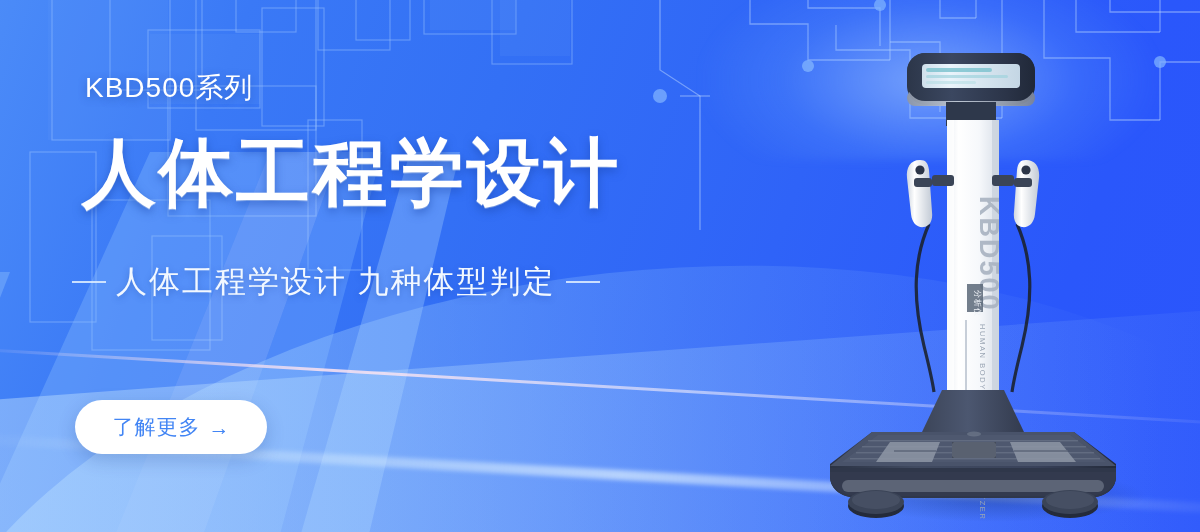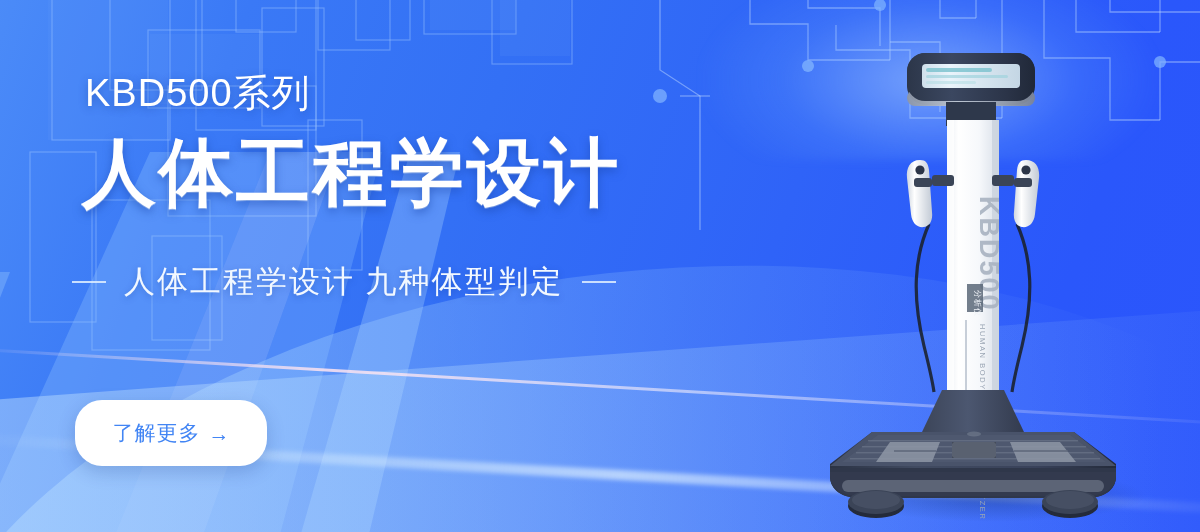--- a/index.html
+++ b/index.html
@@ -53,43 +53,43 @@
     position:absolute;left:-40px;top:470px;width:1320px;height:10px;
     background:linear-gradient(90deg,rgba(255,255,255,0),rgba(226,243,255,.65),rgba(255,255,255,0));
     transform:rotate(3.2deg);filter:blur(2px);
   }
 
   
   .copy{position:absolute;left:0;top:0;width:700px;height:532px;}
 
   .eyebrow{
     position:absolute;left:85px;top:74px;
-    font-size:38px;line-height:1;color:#ffffff;letter-spacing:1px;
+    font-size:28px;line-height:1;color:#ffffff;letter-spacing:1px;
     text-shadow:0 2px 8px rgba(22,60,150,.45);
     white-space:nowrap;
   }
   .headline{
     position:absolute;left:82px;top:136px;
     font-size:74px;line-height:1;font-weight:bold;color:#ffffff;
     letter-spacing:3px;white-space:nowrap;
     text-shadow:0 4px 10px rgba(26,70,170,.55), 0 1px 0 rgba(230,244,255,.6);
   }
   .subline{
     position:absolute;left:72px;top:266px;width:600px;
-    display:flex;align-items:center;gap:18px;
+    display:flex;align-items:center;gap:10px;
   }
   .dash{width:34px;height:2px;background:rgba(226,240,255,.85);flex:none;}
   .subtext{
     font-size:31px;line-height:1;color:#f2f8ff;letter-spacing:2px;white-space:nowrap;
     text-shadow:0 2px 6px rgba(22,60,150,.35);
   }
 
   .cta{
     position:absolute;left:75px;top:400px;
-    width:192px;height:66px;border-radius:27px;
+    width:192px;height:54px;border-radius:27px;
     background:#ffffff;border:none;cursor:pointer;
     display:flex;align-items:center;justify-content:center;gap:8px;
     box-shadow:0 6px 18px rgba(20,50,130,.22);
     padding:0;
   }
   .cta-label{
     font-size:21px;color:#4285f4;letter-spacing:1px;
     font-family:"Liberation Sans","DejaVu Sans",sans-serif;
   }
   .cta-arrow{font-size:21px;color:#4285f4;line-height:1;}

